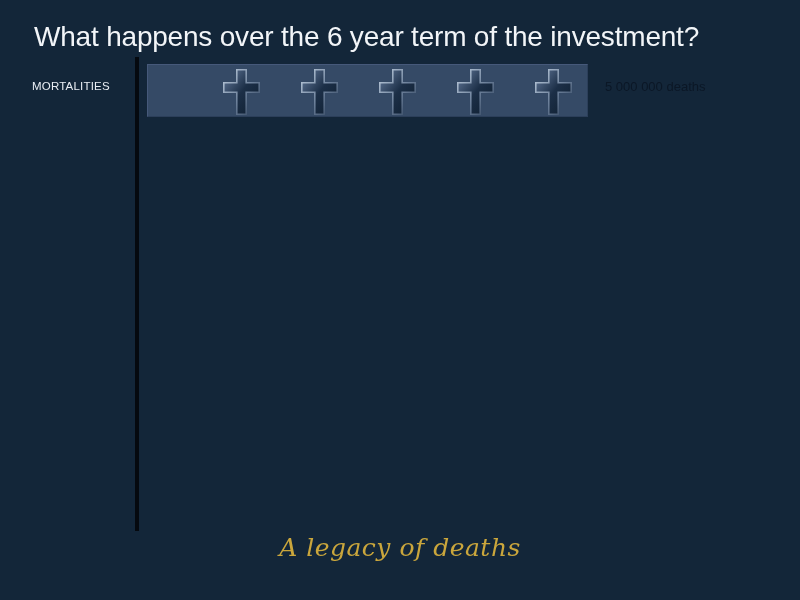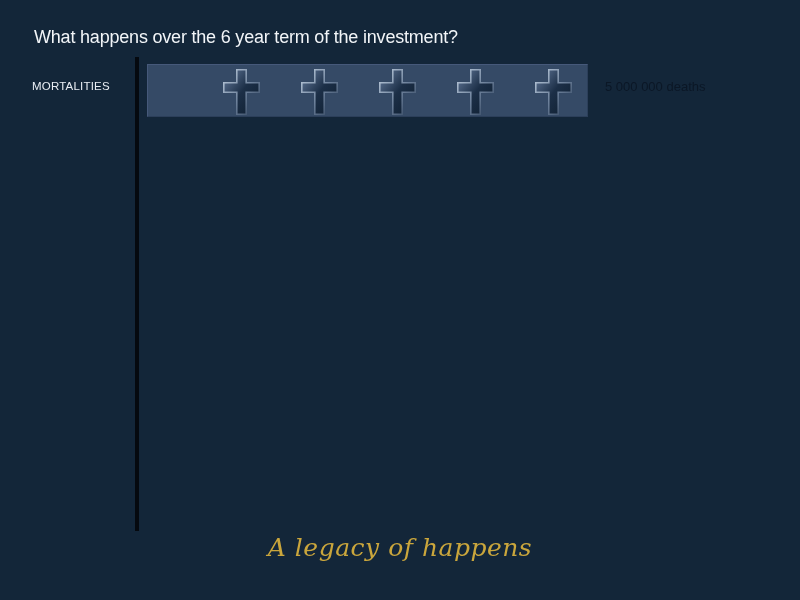--- a/index.html
+++ b/index.html
@@ -19,21 +19,21 @@
     overflow: hidden;
     background: #132639;
   }
 
   
   #slide-title {
     position: absolute;
     left: 34px;
     top: 22px;
     width: 730px;
-    font-size: 18px;
+    font-size: 28px;
     line-height: 30px;
     font-weight: 400;
     color: #f2f5f8;
     letter-spacing: -0.2px;
     white-space: nowrap;
   }
 
   
   #axis-line {
     position: absolute;
@@ -194,15 +194,15 @@
             <path d="M17.6 4.6 h7.8 v13 h13 v7.8 h-13 v22 h-7.8 v-22 h-13 v-7.8 h13 z" fill="url(#cg1)"></path>
           </svg>
         </span>
 
       </div>
     </div>
 
     <div id="mortalities-value">5 000 000 deaths</div>
   </div>
 
-  <div id="footer-tagline">A legacy of happens</div>
+  <div id="footer-tagline">A legacy of deaths</div>
 
 </div>
 
 </body></html>

